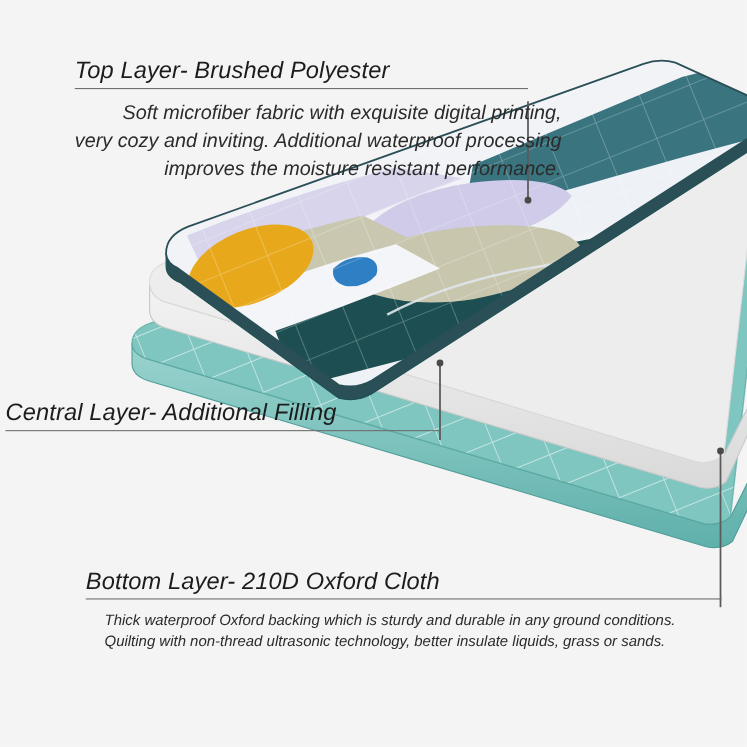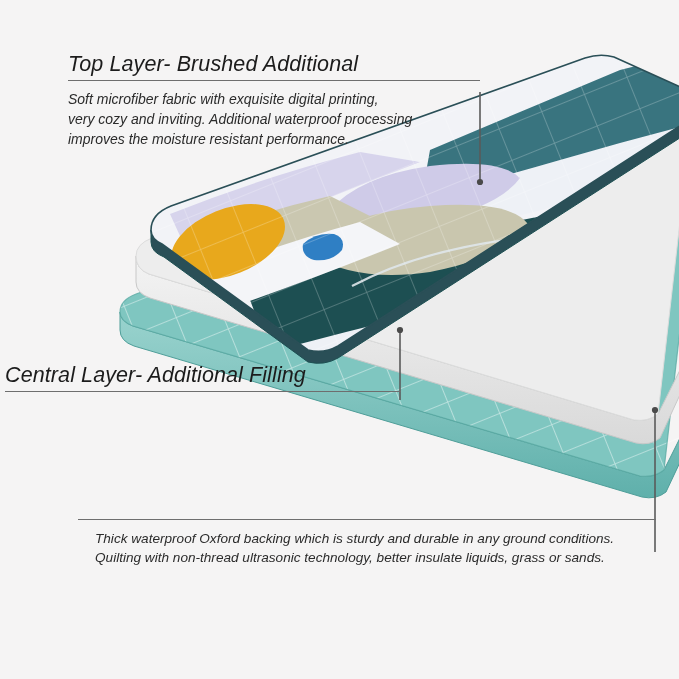--- a/index.html
+++ b/index.html
@@ -44,21 +44,21 @@
     color: #2b2b2b;
     line-height: 1.42;
     margin-top: 9px;
     white-space: pre-line;
   }
 
   
   #callout-top { left: 68px; top: 52px; }
   #callout-top .callout-title { font-size: 21.5px; }
   #callout-top .callout-rule { width: 412px; }
-  #callout-top .callout-body { font-size: 14px; }
+  #callout-top .callout-body { font-size: 18px; text-align: right; }
 
   
   #callout-central { left: 5px; top: 363px; }
   #callout-central .callout-title { font-size: 21.5px; }
   #callout-central .callout-rule { width: 396px; }
   #callout-central .callout-body { font-size: 13.6px; }
 
   
   #callout-bottom { left: 78px; top: 516px; }
   #callout-bottom .callout-title { font-size: 21.5px; }
@@ -187,31 +187,32 @@
       <circle cx="400" cy="330" r="3.1" fill="#4a4a4a"></circle>
     </g>
 
     <g>
       <path d="M655 410 L655 552" fill="none" stroke="#5a5a5a" stroke-width="1.6"></path>
       <circle cx="655" cy="410" r="3.1" fill="#4a4a4a"></circle>
     </g>
   </svg>
 
   <div class="callout" id="callout-top">
-    <div class="callout-title">Top Layer- Brushed Additional</div>
+    <div class="callout-title">Top Layer- Brushed Polyester</div>
     <div class="callout-rule"></div>
     <div class="callout-body">Soft microfiber fabric with exquisite digital printing,
 very cozy and inviting. Additional  waterproof processing
 improves the moisture resistant performance.</div>
   </div>
 
   <div class="callout" id="callout-central">
     <div class="callout-title">Central Layer- Additional Filling</div>
     <div class="callout-rule"></div>
   </div>
 
   <div class="callout" id="callout-bottom">
+    <div class="callout-title">Bottom Layer- 210D Oxford Cloth</div>
     <div class="callout-rule"></div>
     <div class="callout-body">Thick waterproof Oxford backing which is sturdy and durable in any ground conditions.
 Quilting with non-thread ultrasonic technology, better insulate liquids, grass or sands.</div>
   </div>
 
 </div>
 
 </body></html>

